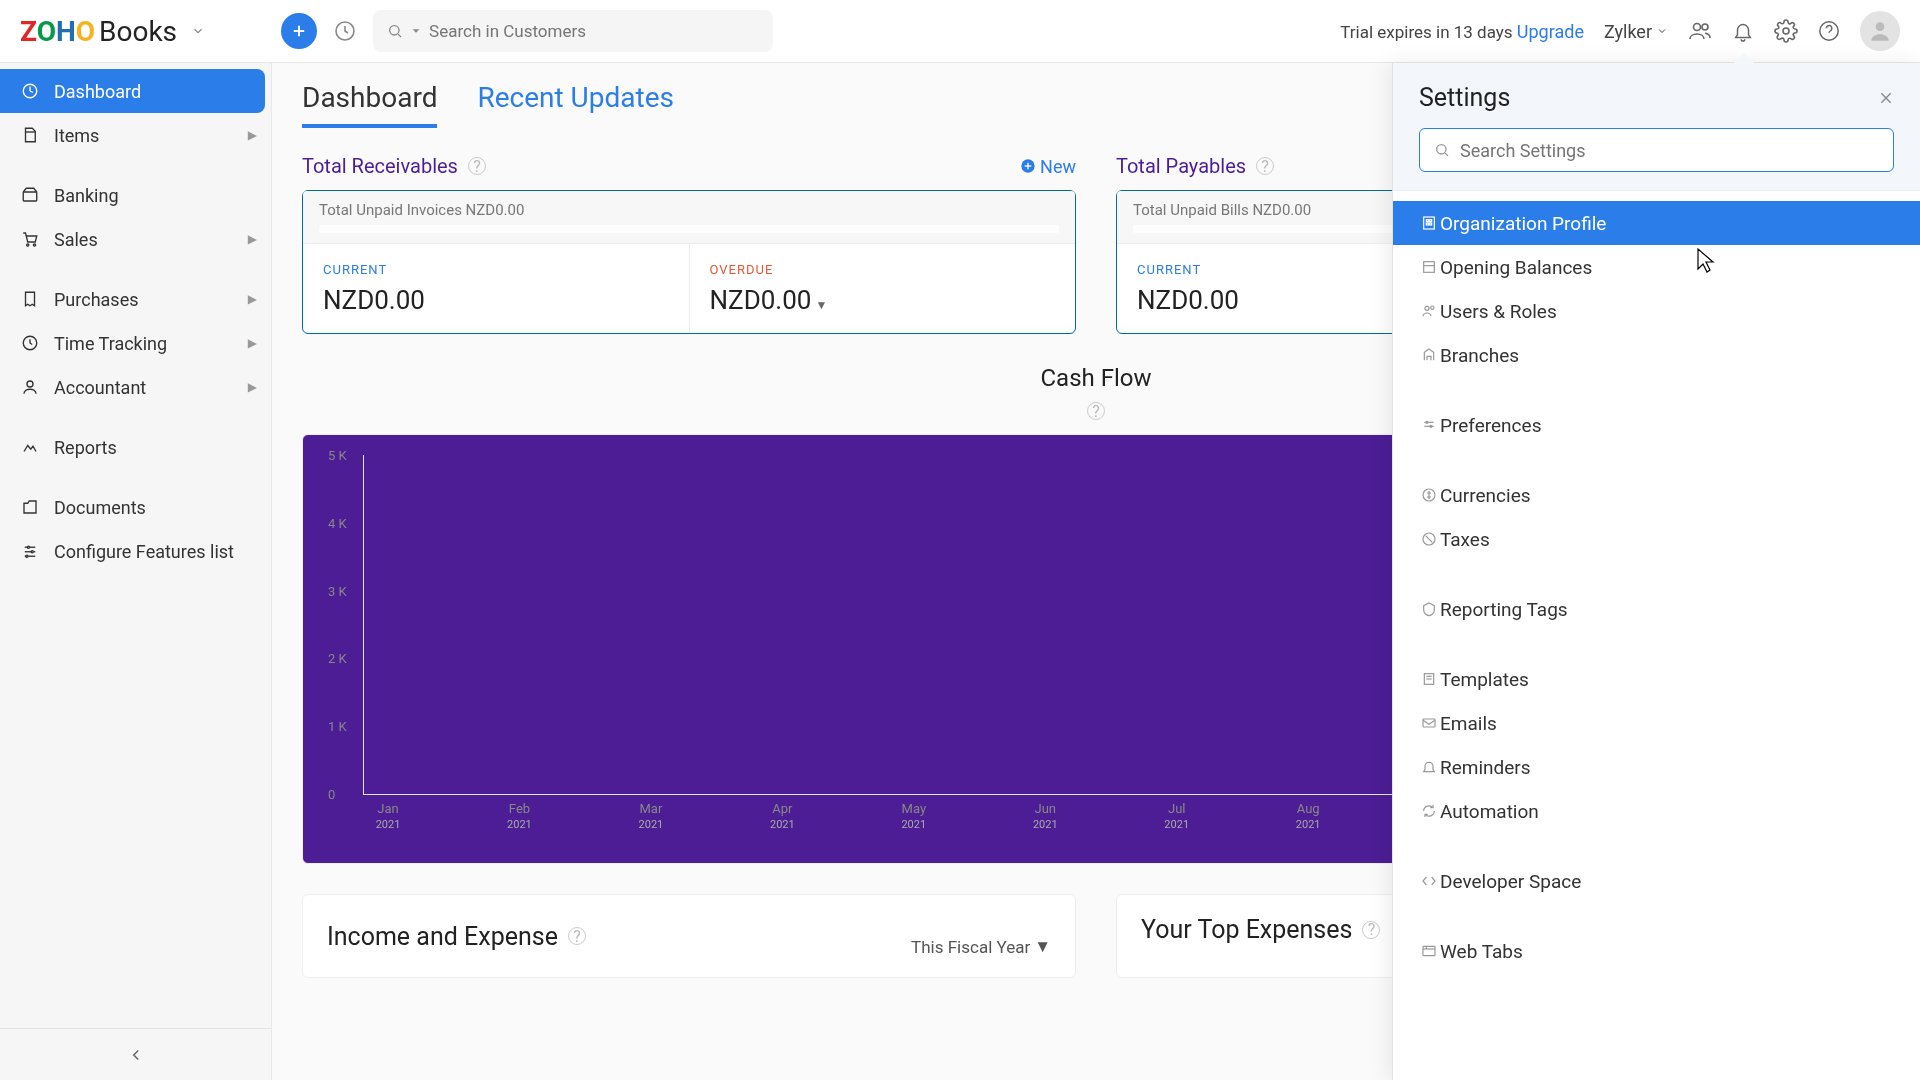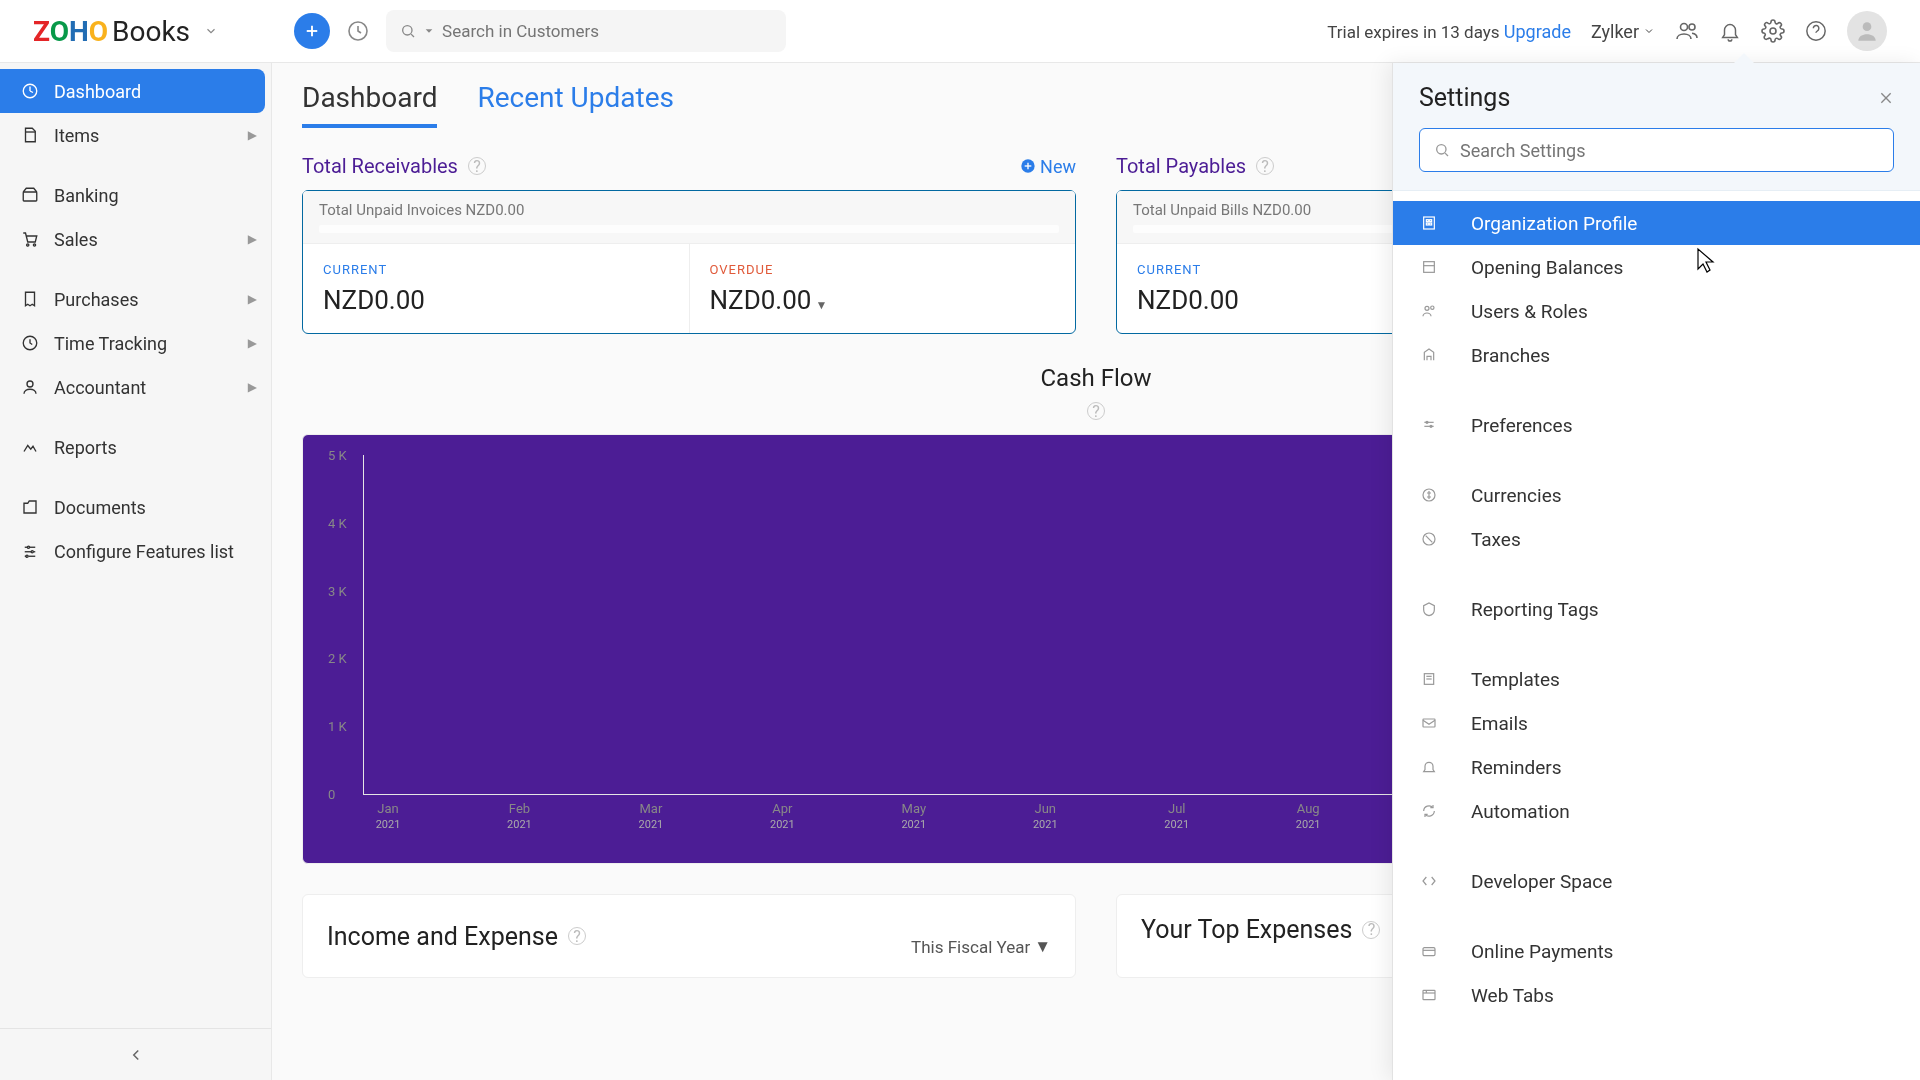--- a/index.html
+++ b/index.html
@@ -1,19 +1,19 @@
 <!DOCTYPE html>
 <html><head>
 <meta charset="utf-8">
 <style>
 * { box-sizing: border-box; margin: 0; padding: 0; font-family: -apple-system, BlinkMacSystemFont, "Segoe UI", Roboto, sans-serif; }
 body { width: 1920px; height: 1080px; background: #fff; overflow: hidden; position: relative; }
 
 
-.header { height: 63px; background: #fff; border-bottom: 1px solid #e8e8e8; display: flex; align-items: center; padding: 0 33px; gap: 8px; }
+.header { height: 63px; background: #fff; border-bottom: 1px solid #e8e8e8; display: flex; align-items: center; padding: 0 20px; gap: 8px; }
 .logo { display: flex; align-items: center; gap: 4px; font-size: 28px; font-weight: 400; color: #222; }
 .logo-z { color: #e42527; font-weight: bold; }
 .logo-o1 { color: #089949; font-weight: bold; }
 .logo-h { color: #226db4; font-weight: bold; }
 .logo-o2 { color: #f9b21d; font-weight: bold; }
 .logo-chevron { margin-left: 10px; color: #888; }
 .header-spacer1 { width: 60px; }
 .icon-btn { width: 40px; height: 40px; display: flex; align-items: center; justify-content: center; cursor: pointer; color: #666; border-radius: 50%; }
 .plus-btn { background: #2b7de9; color: #fff; width: 36px; height: 36px; font-size: 22px; }
 .history-btn { color: #888; }
@@ -79,21 +79,21 @@
 
 .settings-panel { position: absolute; top: 63px; right: 0; width: 528px; bottom: 0; background: #fff; border-left: 1px solid #e2e2e2; box-shadow: -4px 0 20px rgba(0,0,0,0.08); z-index: 10; }
 .settings-caret { position: absolute; top: -10px; right: 166px; width: 0; height: 0; border-left: 10px solid transparent; border-right: 10px solid transparent; border-bottom: 10px solid #f3f7fb; }
 .settings-head { background: #f3f7fb; padding: 20px 26px 18px; border-bottom: 1px solid #e6eef5; }
 .settings-head-row { display: flex; align-items: center; margin-bottom: 16px; }
 .settings-title { font-size: 25px; color: #222; }
 .settings-close { margin-left: auto; color: #888; cursor: pointer; font-size: 18px; }
 .settings-search { border: 1.5px solid #2b7de9; border-radius: 6px; height: 44px; display: flex; align-items: center; padding: 0 14px; gap: 10px; background: #fff; }
 .settings-search input { border: none; outline: none; flex: 1; font-size: 18px; color: #444; }
 .settings-body { padding: 10px 0; overflow-y: auto; height: calc(100% - 130px); }
-.settings-item { height: 44px; display: flex; align-items: center; padding: 0 26px; gap: 32px; color: #333; font-size: 19px; cursor: pointer; }
+.settings-item { height: 44px; display: flex; align-items: center; padding: 0 26px; gap: 1px; color: #333; font-size: 19px; cursor: pointer; }
 .settings-item.active { background: #2b7de9; color: #fff; }
 .settings-item .s-icon { width: 20px; color: #999; display: flex; justify-content: center; }
 .settings-item.active .s-icon { color: #fff; }
 .settings-gap { height: 26px; }
 
 .cursor { position: absolute; z-index: 50; pointer-events: none; }
 
 svg { display: block; }
 </style>
 </head>
@@ -553,29 +553,20 @@
             <polyline points="8 6 3 12 8 18"></polyline>
             <polyline points="16 6 21 12 16 18"></polyline>
           </svg>
         </span>
         <span>Developer Space</span>
       </div>
       <div class="settings-gap"></div>
       <div class="settings-item">
         <span class="s-icon">
           <svg width="16" height="16" viewBox="0 0 24 24" fill="none" stroke="currentColor" stroke-width="1.8">
-            <rect x="3" y="7" width="18" height="12" rx="2"></rect>
-            <line x1="3" y1="11" x2="21" y2="11"></line>
-          </svg>
-        </span>
-        <span>Online Payments</span>
-      </div>
-      <div class="settings-item">
-        <span class="s-icon">
-          <svg width="16" height="16" viewBox="0 0 24 24" fill="none" stroke="currentColor" stroke-width="1.8">
             <rect x="3" y="5" width="18" height="14" rx="1"></rect>
             <line x1="3" y1="9" x2="21" y2="9"></line>
             <line x1="8" y1="5" x2="8" y2="9"></line>
           </svg>
         </span>
         <span>Web Tabs</span>
       </div>
     </div>
 </div>
 

